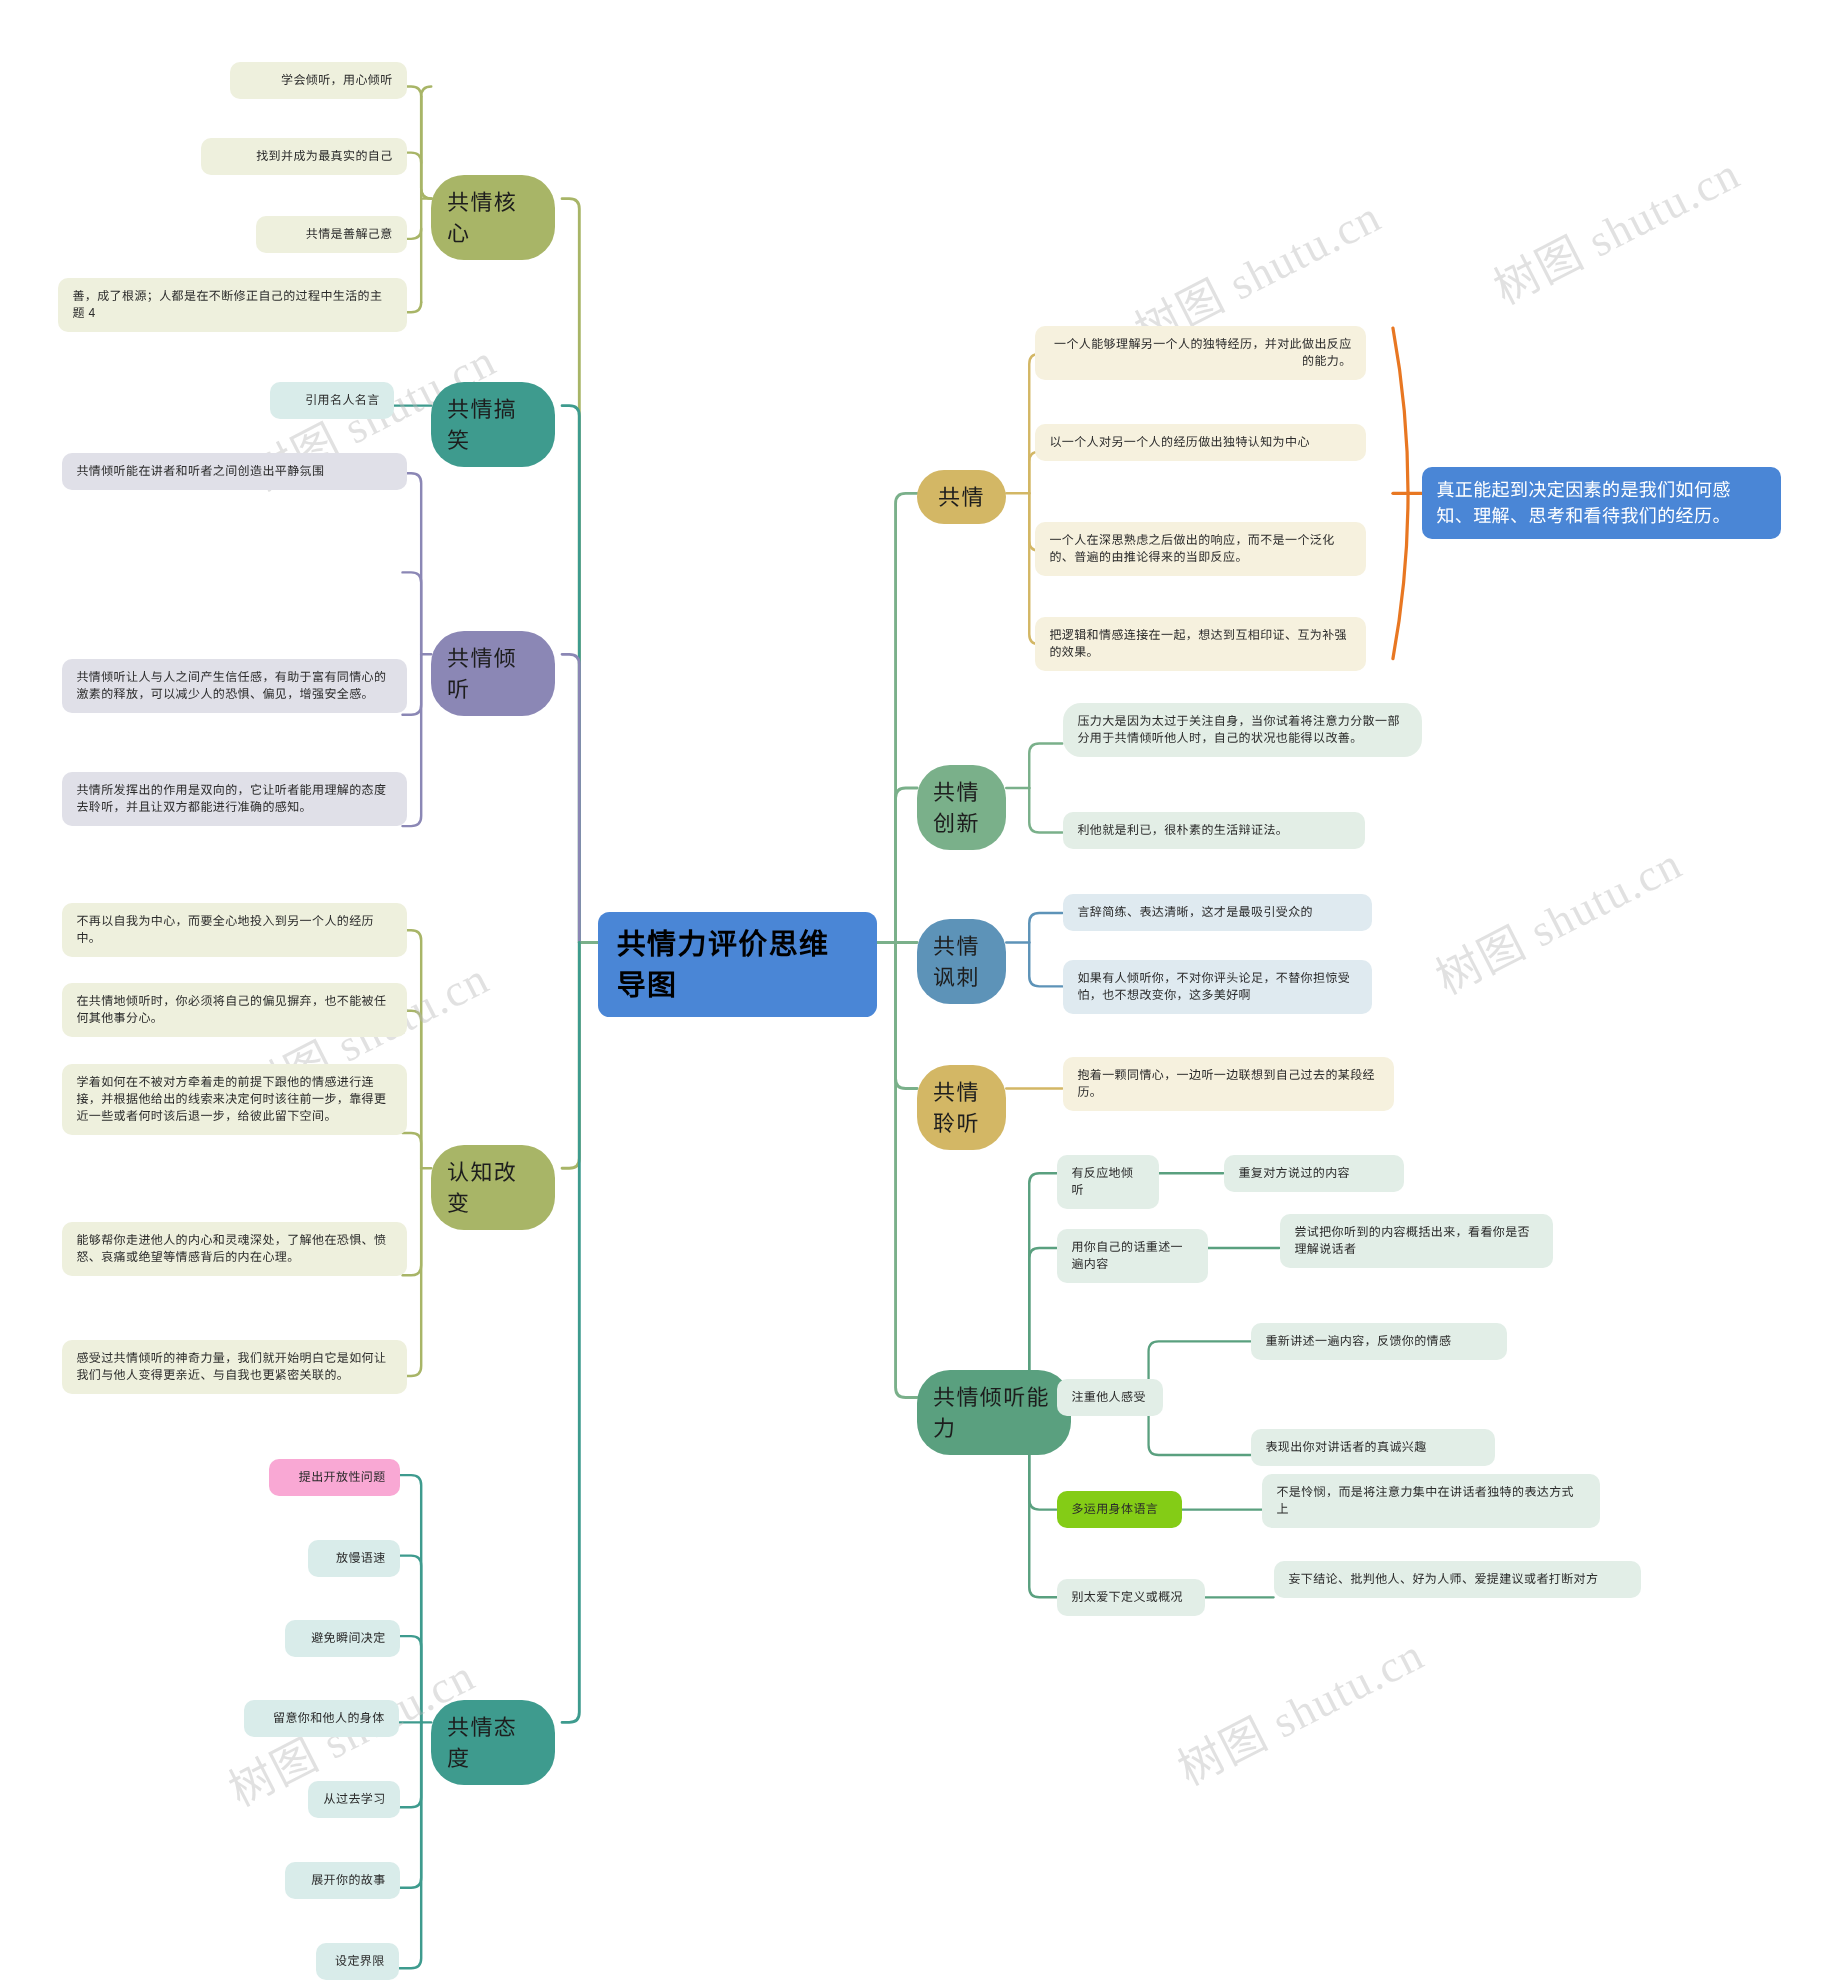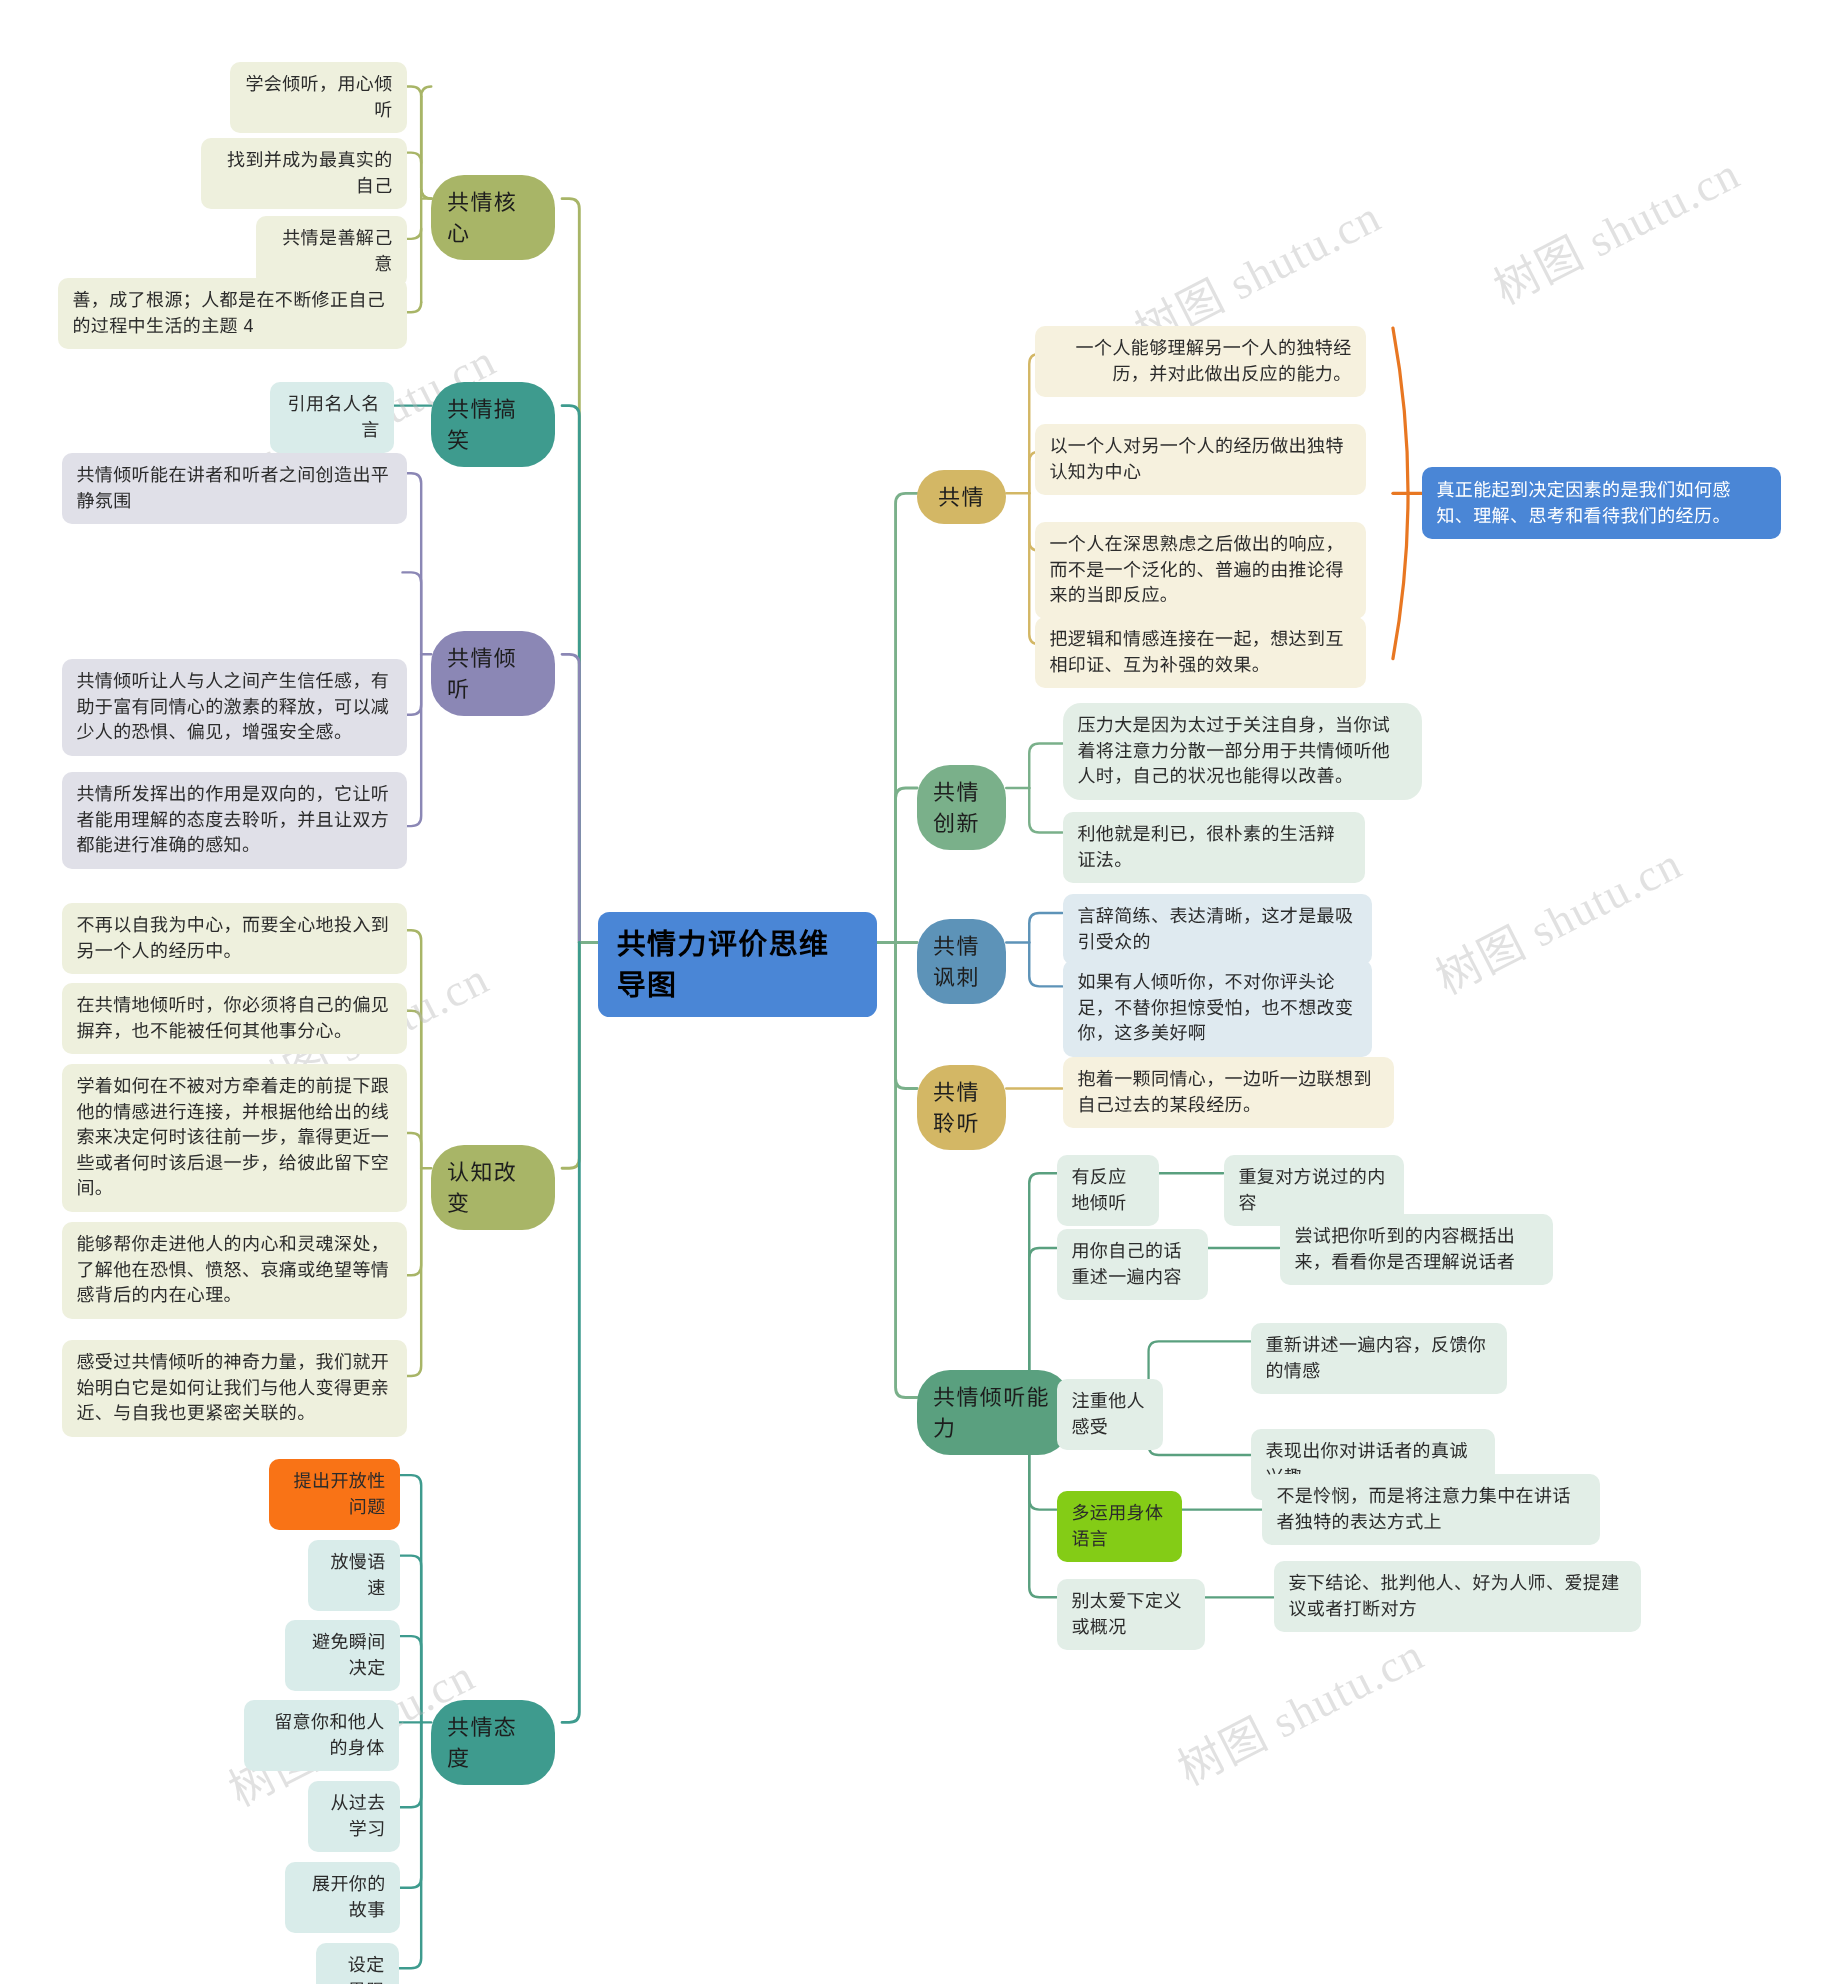--- a/index.html
+++ b/index.html
@@ -33,21 +33,21 @@
 
   
   .node{
     position:absolute;
     box-sizing:border-box;
     z-index:3;
     display:flex;
     align-items:center;
     border-radius:10px;
     padding:10px 14.4px;
-    font-size:18px;
+    font-size:12px;
     line-height:1.42;
     color:#2b2b2b;
     letter-spacing:0.4px;
   }
   .node span{display:block;}
 
   
   .root{
     background:#4a86d6;
     color:#000000;
@@ -237,21 +237,21 @@
   <div class="node leaf lft" style="left:62px;top:1222px;width:345px;background:#eef0dd;">
     <span>能够帮你走进他人的内心和灵魂深处，了解他在恐惧、愤怒、哀痛或绝望等情感背后的内在心理。</span>
   </div>
   <div class="node leaf lft" style="left:62px;top:1340px;width:345px;background:#eef0dd;">
     <span>感受过共情倾听的神奇力量，我们就开始明白它是如何让我们与他人变得更亲近、与自我也更紧密关联的。</span>
   </div>
 
   <div class="node pill" style="left:431px;top:1700px;width:124px;background:#3e9b8e;">
     <span>共情态度</span>
   </div>
-  <div class="node leaf l" style="left:269px;top:1459px;width:131px;background:#f97316;">
+  <div class="node leaf l" style="left:269px;top:1459px;width:131px;background:#f9a8d4;">
     <span>提出开放性问题</span>
   </div>
   <div class="node leaf l" style="left:308px;top:1540px;width:92px;background:#d9ecea;">
     <span>放慢语速</span>
   </div>
   <div class="node leaf l" style="left:285px;top:1620px;width:115px;background:#d9ecea;">
     <span>避免瞬间决定</span>
   </div>
   <div class="node leaf l" style="left:244px;top:1700px;width:155px;background:#d9ecea;">
     <span>留意你和他人的身体</span>

